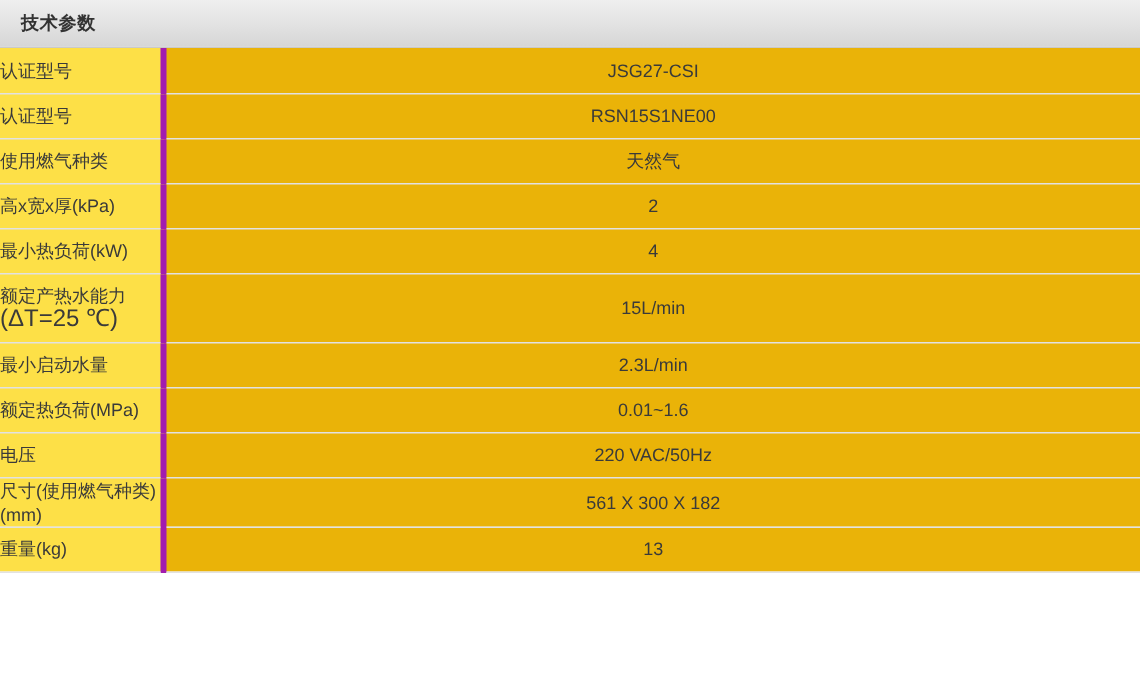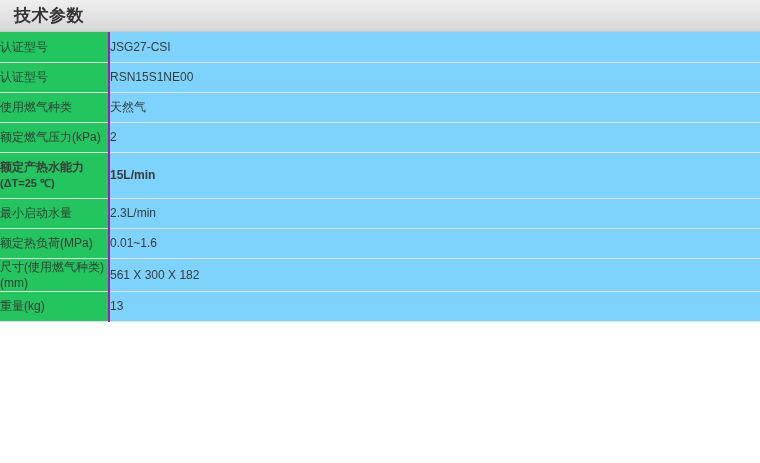--- a/index.html
+++ b/index.html
@@ -23,57 +23,57 @@
   .spec-header {
     height: 32px;
     background: linear-gradient(to bottom, #efefef 0%, #e3e3e3 50%, #d6d6d6 100%);
     border-bottom: 1px solid #c9c9c9;
     display: flex;
     align-items: center;
     padding-left: 14px;
     box-sizing: border-box;
   }
   .spec-header-title {
-    font-size: 17px;
+    font-size: 12px;
     font-weight: bold;
     color: #333333;
     letter-spacing: 0.5px;
   }
 
   table.spec-table {
     width: 760px;
     border-collapse: collapse;
     table-layout: fixed;
   }
   table.spec-table td {
     border-bottom: 1px solid #e2e2e2;
     font-size: 12px;
     color: #3a3a3a;
     padding: 0;
     vertical-align: middle;
   }
   td.spec-label {
     width: 109px;
-    background: #22c55e;
-    border-right: 2px solid #a21caf;
+    background: #fde047;
+    border-right: 4px solid #a21caf;
     padding: 0 0 0 12px;
     box-sizing: border-box;
     line-height: 16px;
   }
   td.spec-value {
-    background: #7dd3fc;
-    text-align: left;
+    background: #eab308;
+    text-align: center;
     line-height: 16px;
   }
   tr.spec-row { height: 30px; }
-  tr.spec-row.tall { height: 46px; font-weight: bold; }
+  tr.spec-row.tall { height: 46px; }
 
   .label-line2 {
     display: block;
-    font-size: 11px;
+    font-size: 16px;
   }
 </style>
 </head>
 <body>
 
 <div class="spec-panel">
 
   <div class="spec-header">
     <span class="spec-header-title">技术参数</span>
   </div>
@@ -90,25 +90,29 @@
         <td class="spec-label">认证型号</td>
         <td class="spec-value">RSN15S1NE00</td>
       </tr>
 
       <tr class="spec-row">
         <td class="spec-label">使用燃气种类</td>
         <td class="spec-value">天然气</td>
       </tr>
 
       <tr class="spec-row">
-        <td class="spec-label">额定燃气压力(kPa)</td>
+        <td class="spec-label">高x宽x厚(kPa)</td>
         <td class="spec-value">2</td>
       </tr>
 
 
+      <tr class="spec-row">
+        <td class="spec-label">最小热负荷(kW)</td>
+        <td class="spec-value">4</td>
+      </tr>
 
       <tr class="spec-row tall">
         <td class="spec-label">
           <span>额定产热水能力</span>
           <span class="label-line2">(ΔT=25 ℃)</span>
         </td>
         <td class="spec-value">15L/min</td>
       </tr>
 
       <tr class="spec-row">
@@ -116,20 +120,24 @@
         <td class="spec-value">2.3L/min</td>
       </tr>
 
       <tr class="spec-row">
         <td class="spec-label">额定热负荷(MPa)</td>
         <td class="spec-value">0.01~1.6</td>
       </tr>
 
 
 
+      <tr class="spec-row">
+        <td class="spec-label">电压</td>
+        <td class="spec-value">220 VAC/50Hz</td>
+      </tr>
 
       <tr class="spec-row">
         <td class="spec-label">尺寸(使用燃气种类) (mm)</td>
         <td class="spec-value">561 X 300 X 182</td>
       </tr>
 
       <tr class="spec-row">
         <td class="spec-label">重量(kg)</td>
         <td class="spec-value">13</td>
       </tr>

